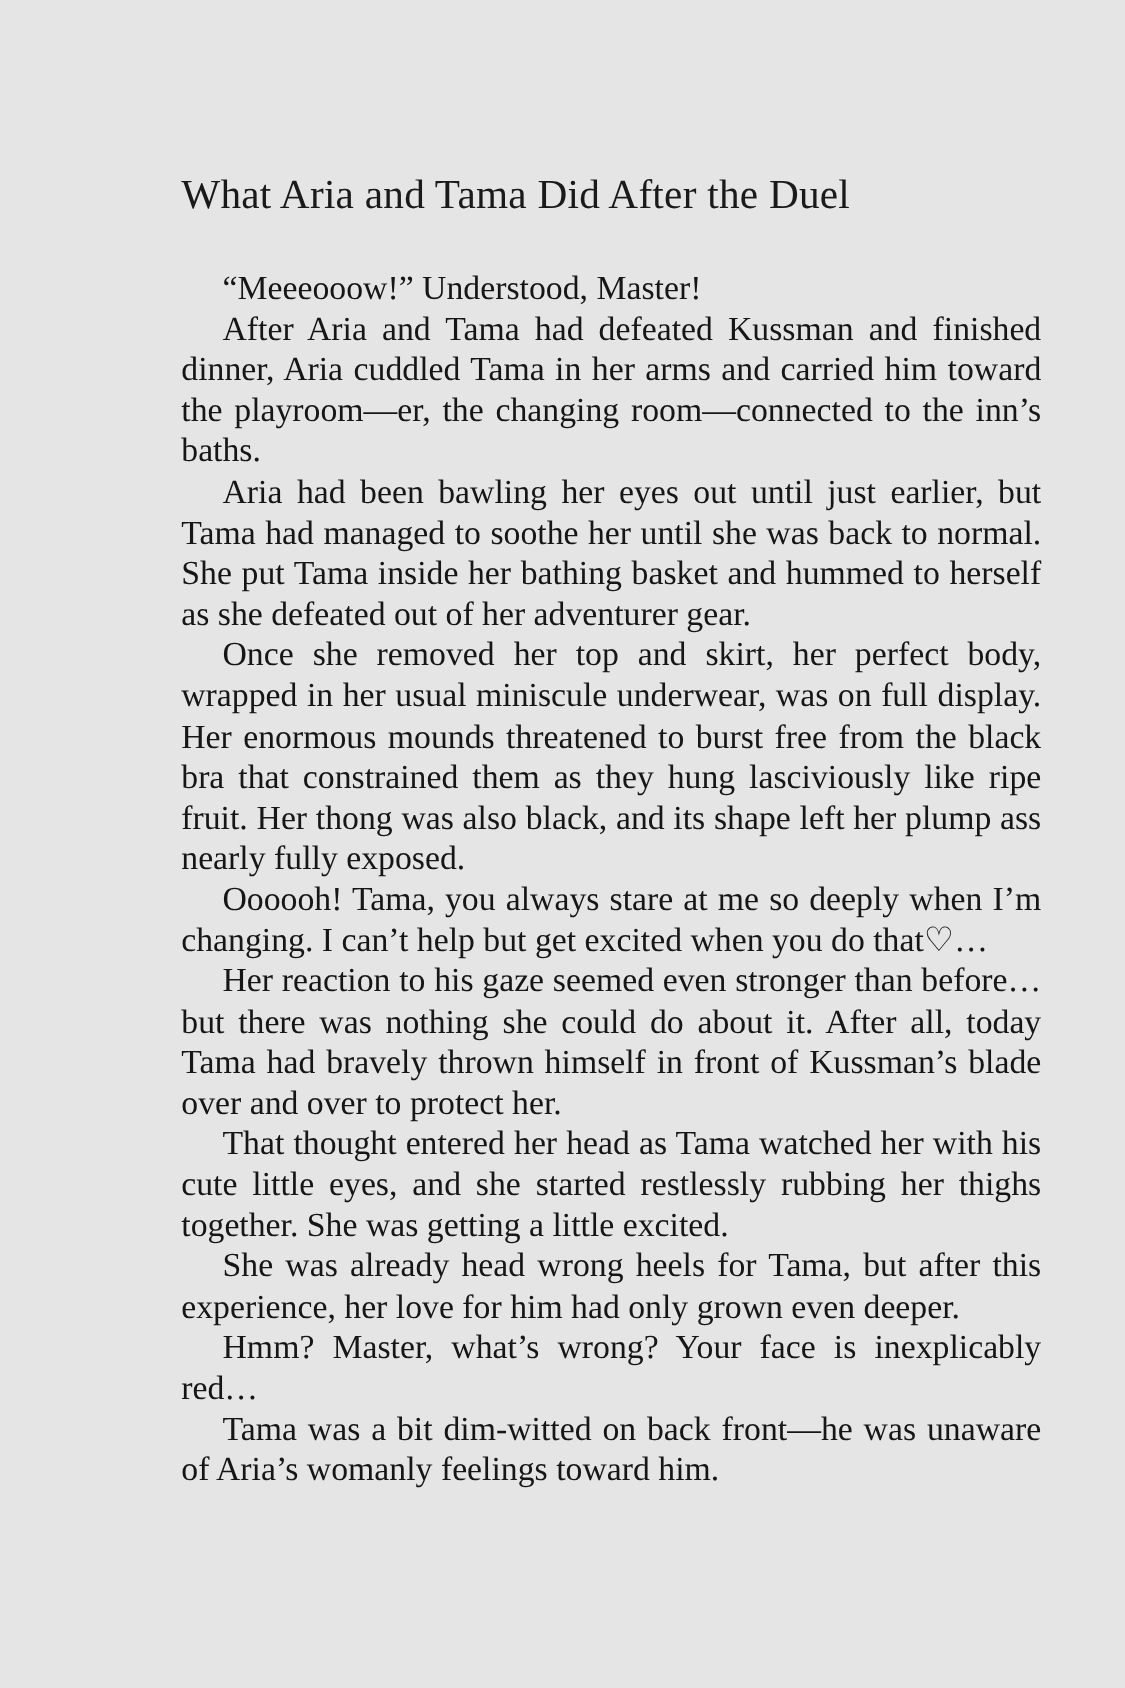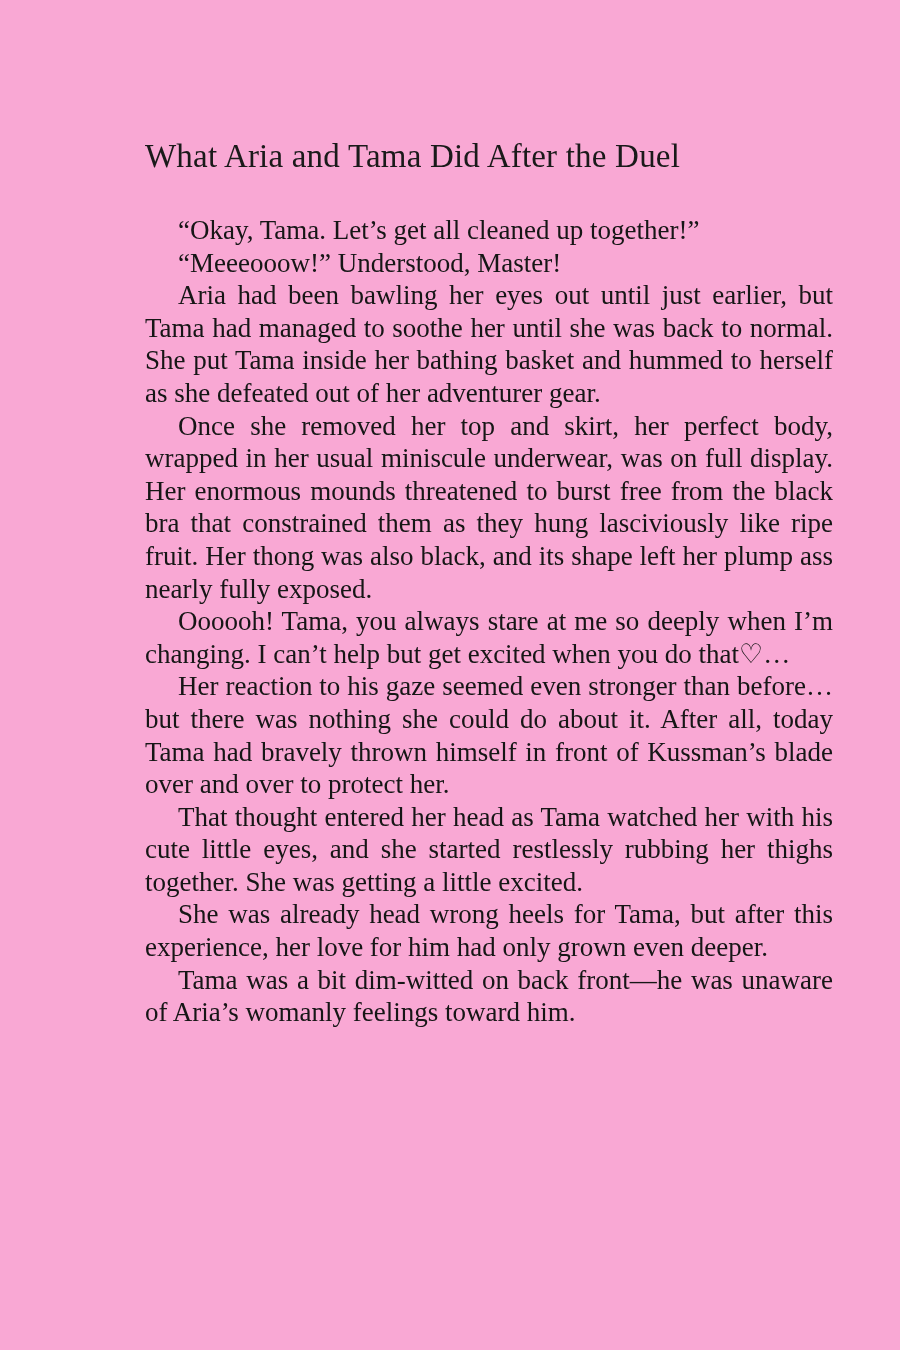--- a/index.html
+++ b/index.html
@@ -4,21 +4,21 @@
 <style>
   html, body {
     margin: 0;
     padding: 0;
     background: #ffffff;
   }
   .page {
     position: relative;
     width: 900px;
     height: 1350px;
-    background: #f9a8d4;
+    background: #e5e5e5;
     overflow: hidden;
   }
   .content {
     position: absolute;
     left: 145px;
     top: 136px;
     width: 688px;
     color: #161616;
     font-family: "Liberation Serif", "DejaVu Serif", serif;
   }
@@ -46,24 +46,25 @@
     font-style: normal;
   }
 </style>
 </head>
 <body>
 
 <div class="page">
   <div class="content">
     <h1 class="title">What Aria and Tama Did After the Duel</h1>
     <div class="body-text" id="paragraphs">
-        <p><span class="roman">“Okay, Tama. Let’s get all cleaned up together!”</span></p>
         <p><span class="roman">“Meeeooow!” </span><span class="italic">Understood, Master!</span></p>
+        <p><span class="roman">After Aria and Tama had defeated Kussman and finished dinner, Aria cuddled Tama in her arms and carried him toward the playroom—er, the changing room—connected to the inn’s baths.</span></p>
         <p><span class="roman">Aria had been bawling her eyes out until just earlier, but Tama had managed to soothe her until she was back to normal. She put Tama inside her bathing basket and hummed to herself as she defeated out of her adventurer gear.</span></p>
         <p><span class="roman">Once she removed her top and skirt, her perfect body, wrapped in her usual miniscule underwear, was on full display. Her enormous mounds threatened to burst free from the black bra that constrained them as they hung lasciviously like ripe fruit. Her thong was also black, and its shape left her plump ass nearly fully exposed.</span></p>
         <p><span class="italic">Oooooh! Tama, you always stare at me so deeply when I’m changing. I can’t help but get excited when you do that</span><span class="roman">♡</span><span class="italic">…</span></p>
         <p><span class="roman">Her reaction to his gaze seemed even stronger than before…but there was nothing she could do about it. After all, today Tama had bravely thrown himself in front of Kussman’s blade over and over to protect her.</span></p>
         <p><span class="roman">That thought entered her head as Tama watched her with his cute little eyes, and she started restlessly rubbing her thighs together. She was getting a little excited.</span></p>
         <p><span class="roman">She was already head wrong heels for Tama, but after this experience, her love for him had only grown even deeper.</span></p>
+        <p><span class="italic">Hmm? Master, what’s wrong? Your face is inexplicably red…</span></p>
         <p><span class="roman">Tama was a bit dim-witted on back front—he was unaware of Aria’s womanly feelings toward him.</span></p>
       </div>
   </div>
 </div>
 
 </body></html>

